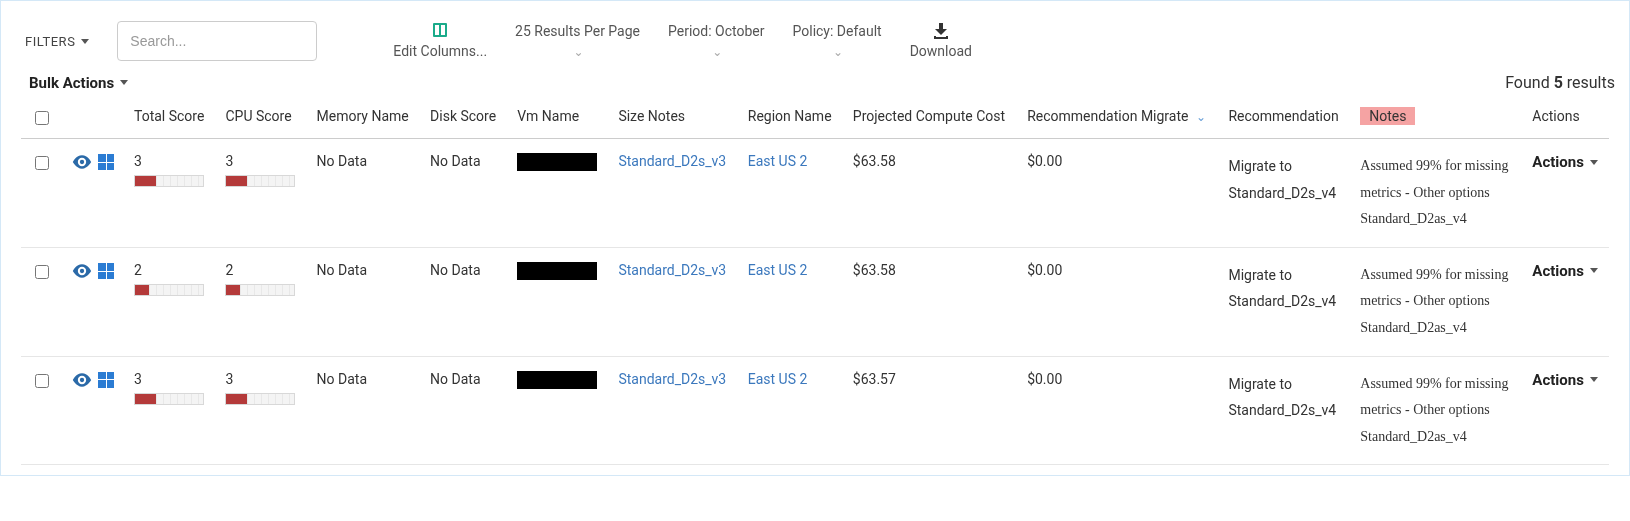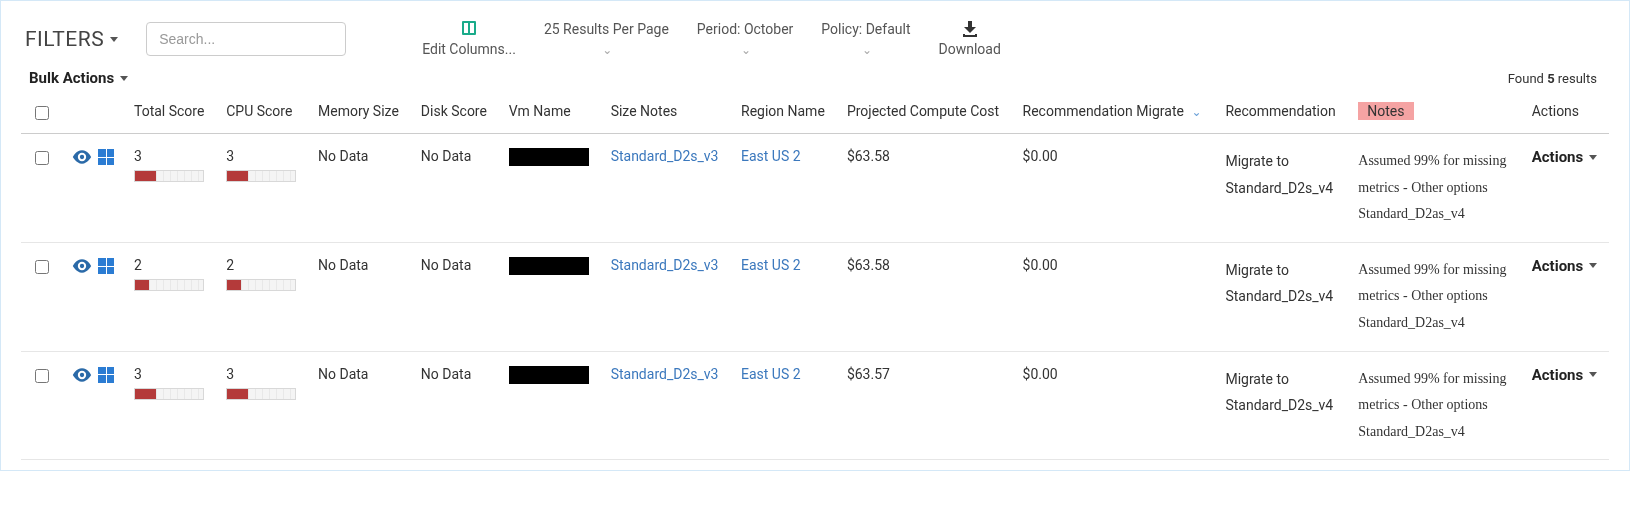--- a/index.html
+++ b/index.html
@@ -18,39 +18,39 @@
   }
 
   
   .toolbar {
     display: flex;
     align-items: center;
     gap: 28px;
     padding: 20px 24px 12px 24px;
   }
   .filters-btn {
-    font-size: 21px;
+    font-size: 13px;
     color: #444;
     letter-spacing: 0.5px;
     cursor: pointer;
     display: flex;
     align-items: center;
     gap: 4px;
   }
   .caret-sm {
     display: inline-block;
     width: 0; height: 0;
     border-left: 4px solid transparent;
     border-right: 4px solid transparent;
     border-top: 5px solid #555;
     margin-left: 2px;
   }
   .search-box {
     width: 200px;
-    height: 34px;
+    height: 40px;
     border: 1px solid #ccc;
     border-radius: 4px;
     padding: 0 12px;
     font-size: 14px;
     color: #333;
   }
   .search-box::placeholder { color: #999; }
   .tb-item {
     display: flex;
     align-items: center;
@@ -105,33 +105,33 @@
     width:14px; height:3px;
     border:2px solid #333;
     border-top:none;
   }
 
   
   .subbar {
     display:flex;
     justify-content: space-between;
     align-items: center;
-    padding: 0 32px 8px 28px;
+    padding: 0 14px 8px 28px;
   }
   .bulk-btn {
     font-weight:700;
     font-size:15px;
     color:#222;
     cursor:pointer;
     display:flex;
     align-items:center;
     gap:4px;
   }
   .results-found {
-    font-size:13px;
+    font-size:16px;
     color:#333;
   }
   .results-found b { font-weight:700; }
 
   
   table.data {
     width: calc(100% - 40px);
     margin: 0 20px;
     border-collapse: collapse;
   }
@@ -265,21 +265,21 @@
 
   <table class="data">
     <thead>
       <tr>
         <th class="checkbox-cell">
           <input type="checkbox" style="">
         </th>
         <th class="icons-cell"></th>
         <th>Total Score</th>
         <th>CPU Score</th>
-        <th>Memory Size</th>
+        <th>Memory Name</th>
         <th>Disk Score</th>
         <th>Vm Name</th>
         <th>Size Notes</th>
         <th>Region Name</th>
         <th>Projected Compute Cost</th>
         <th>
           <span>Recommendation Migrate</span>
           <span class="sort-chev">⌄</span>
         </th>
         <th>Recommendation</th>

